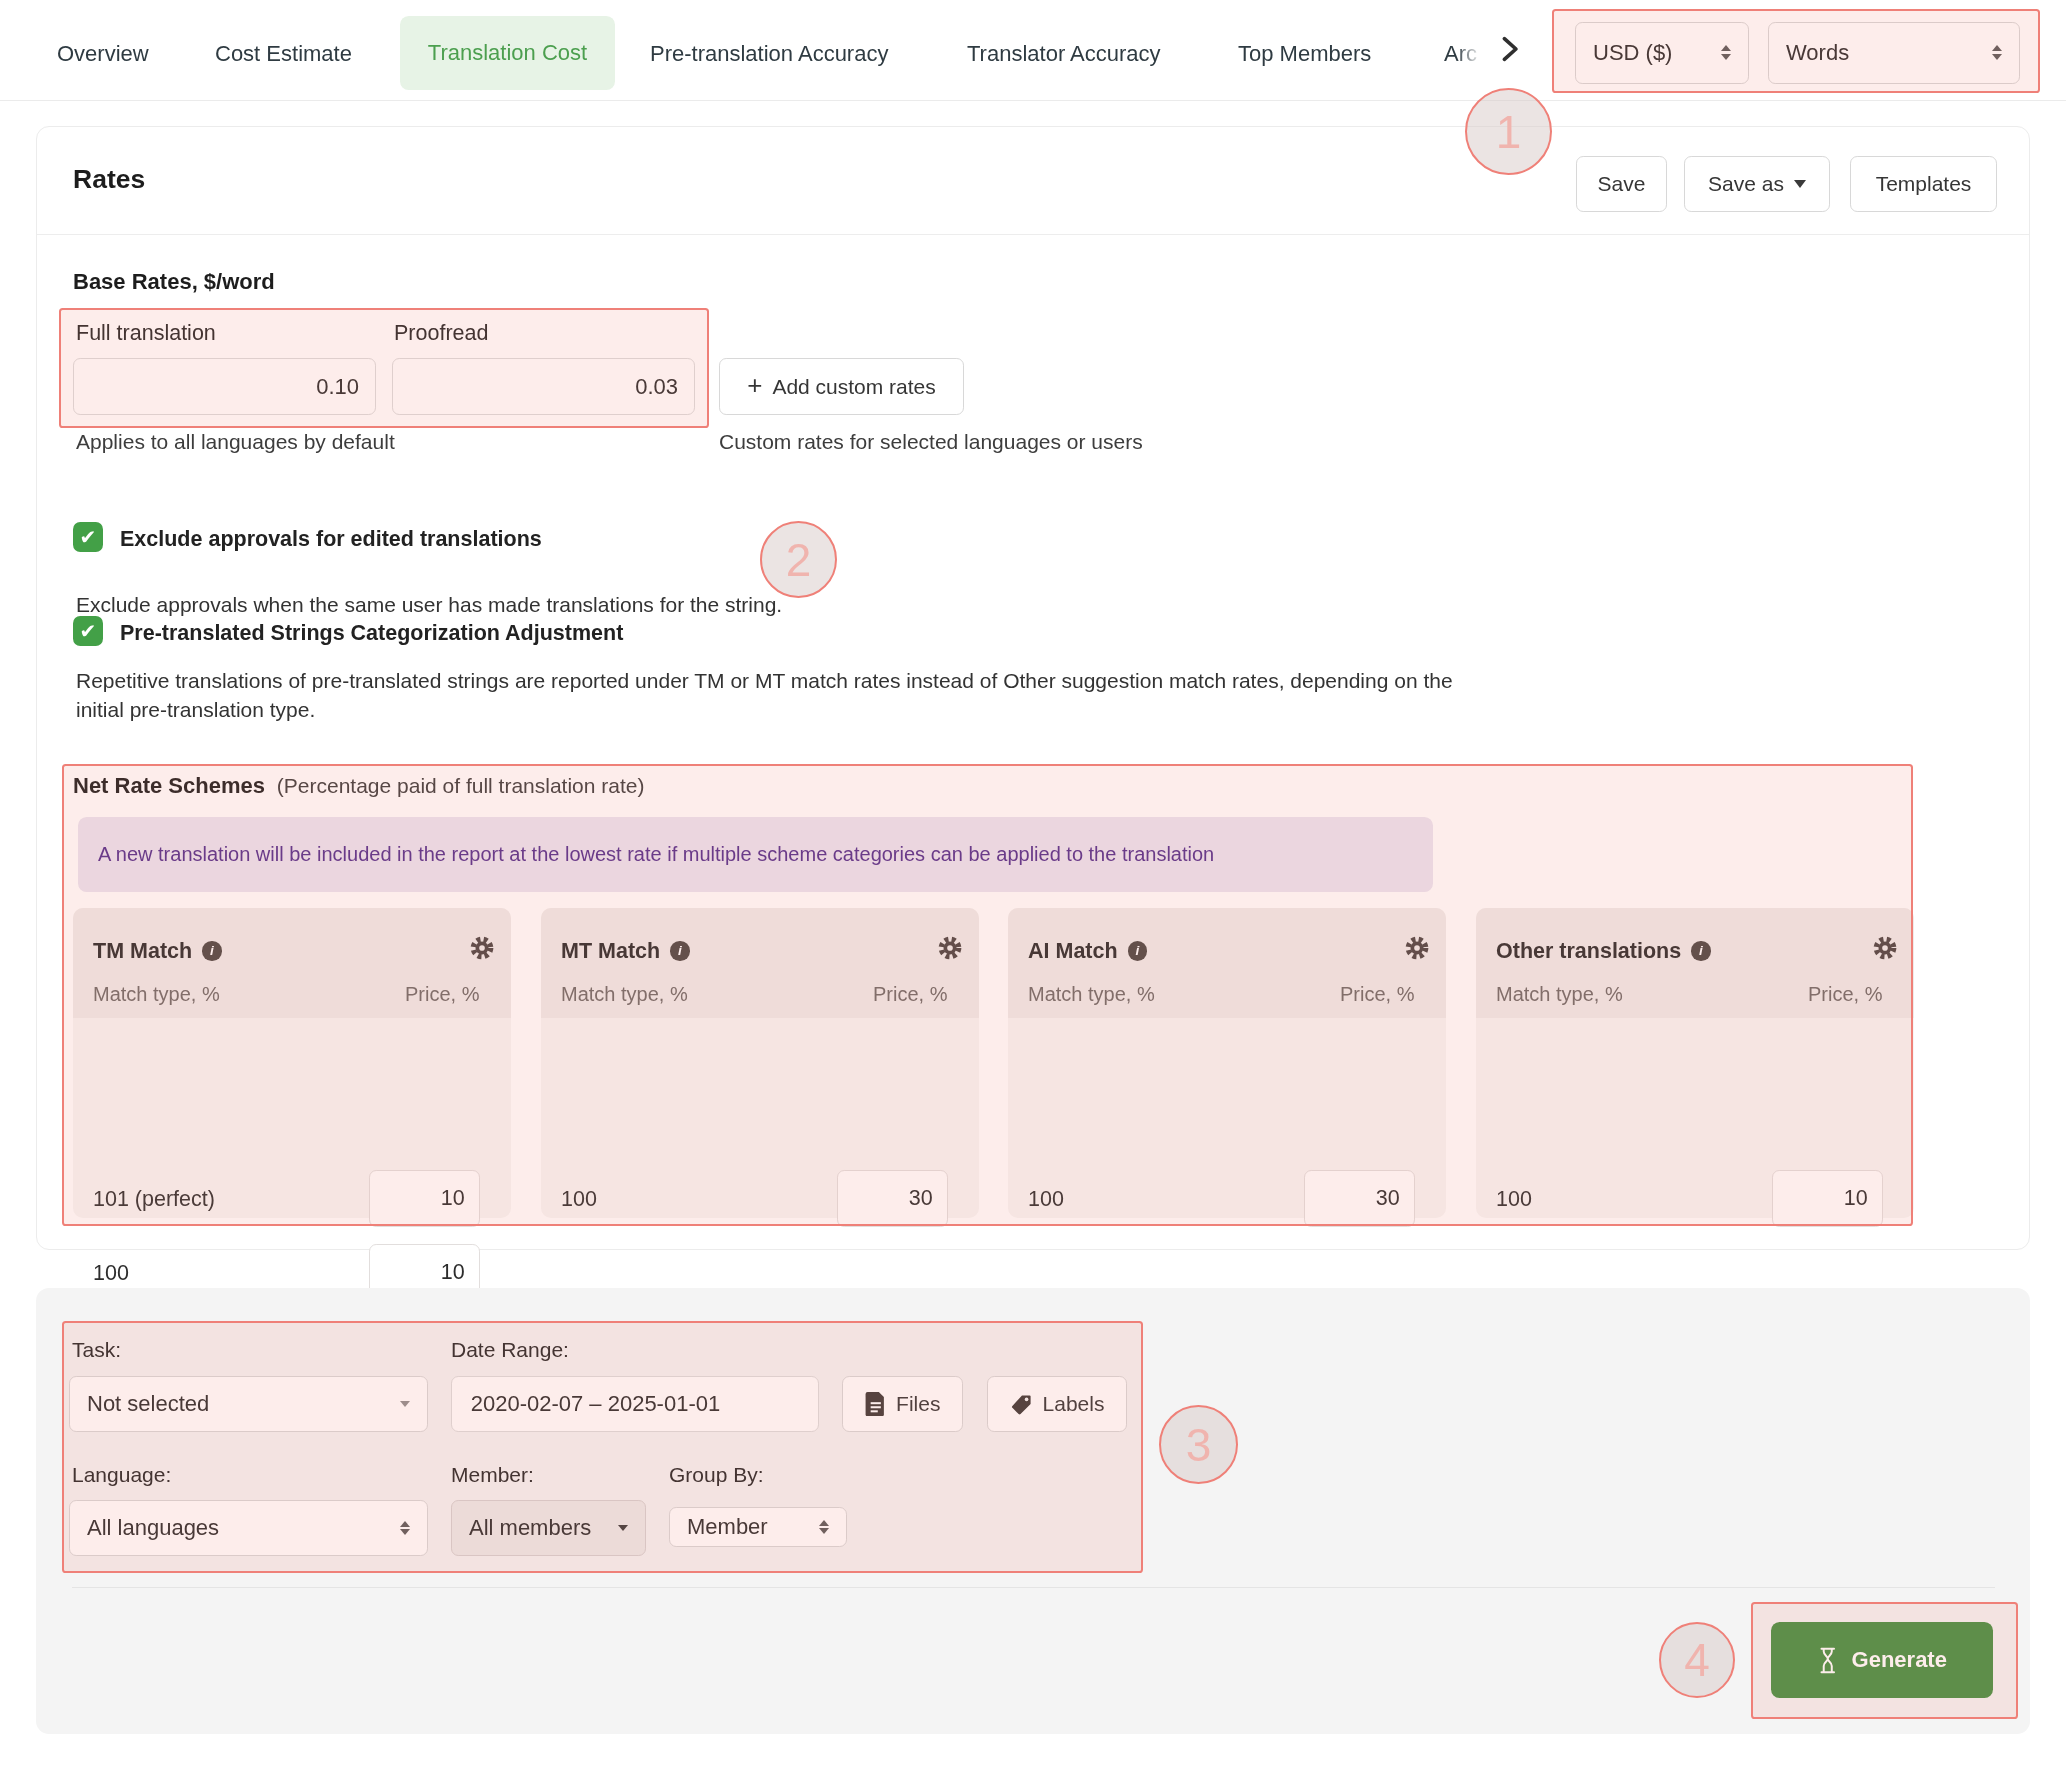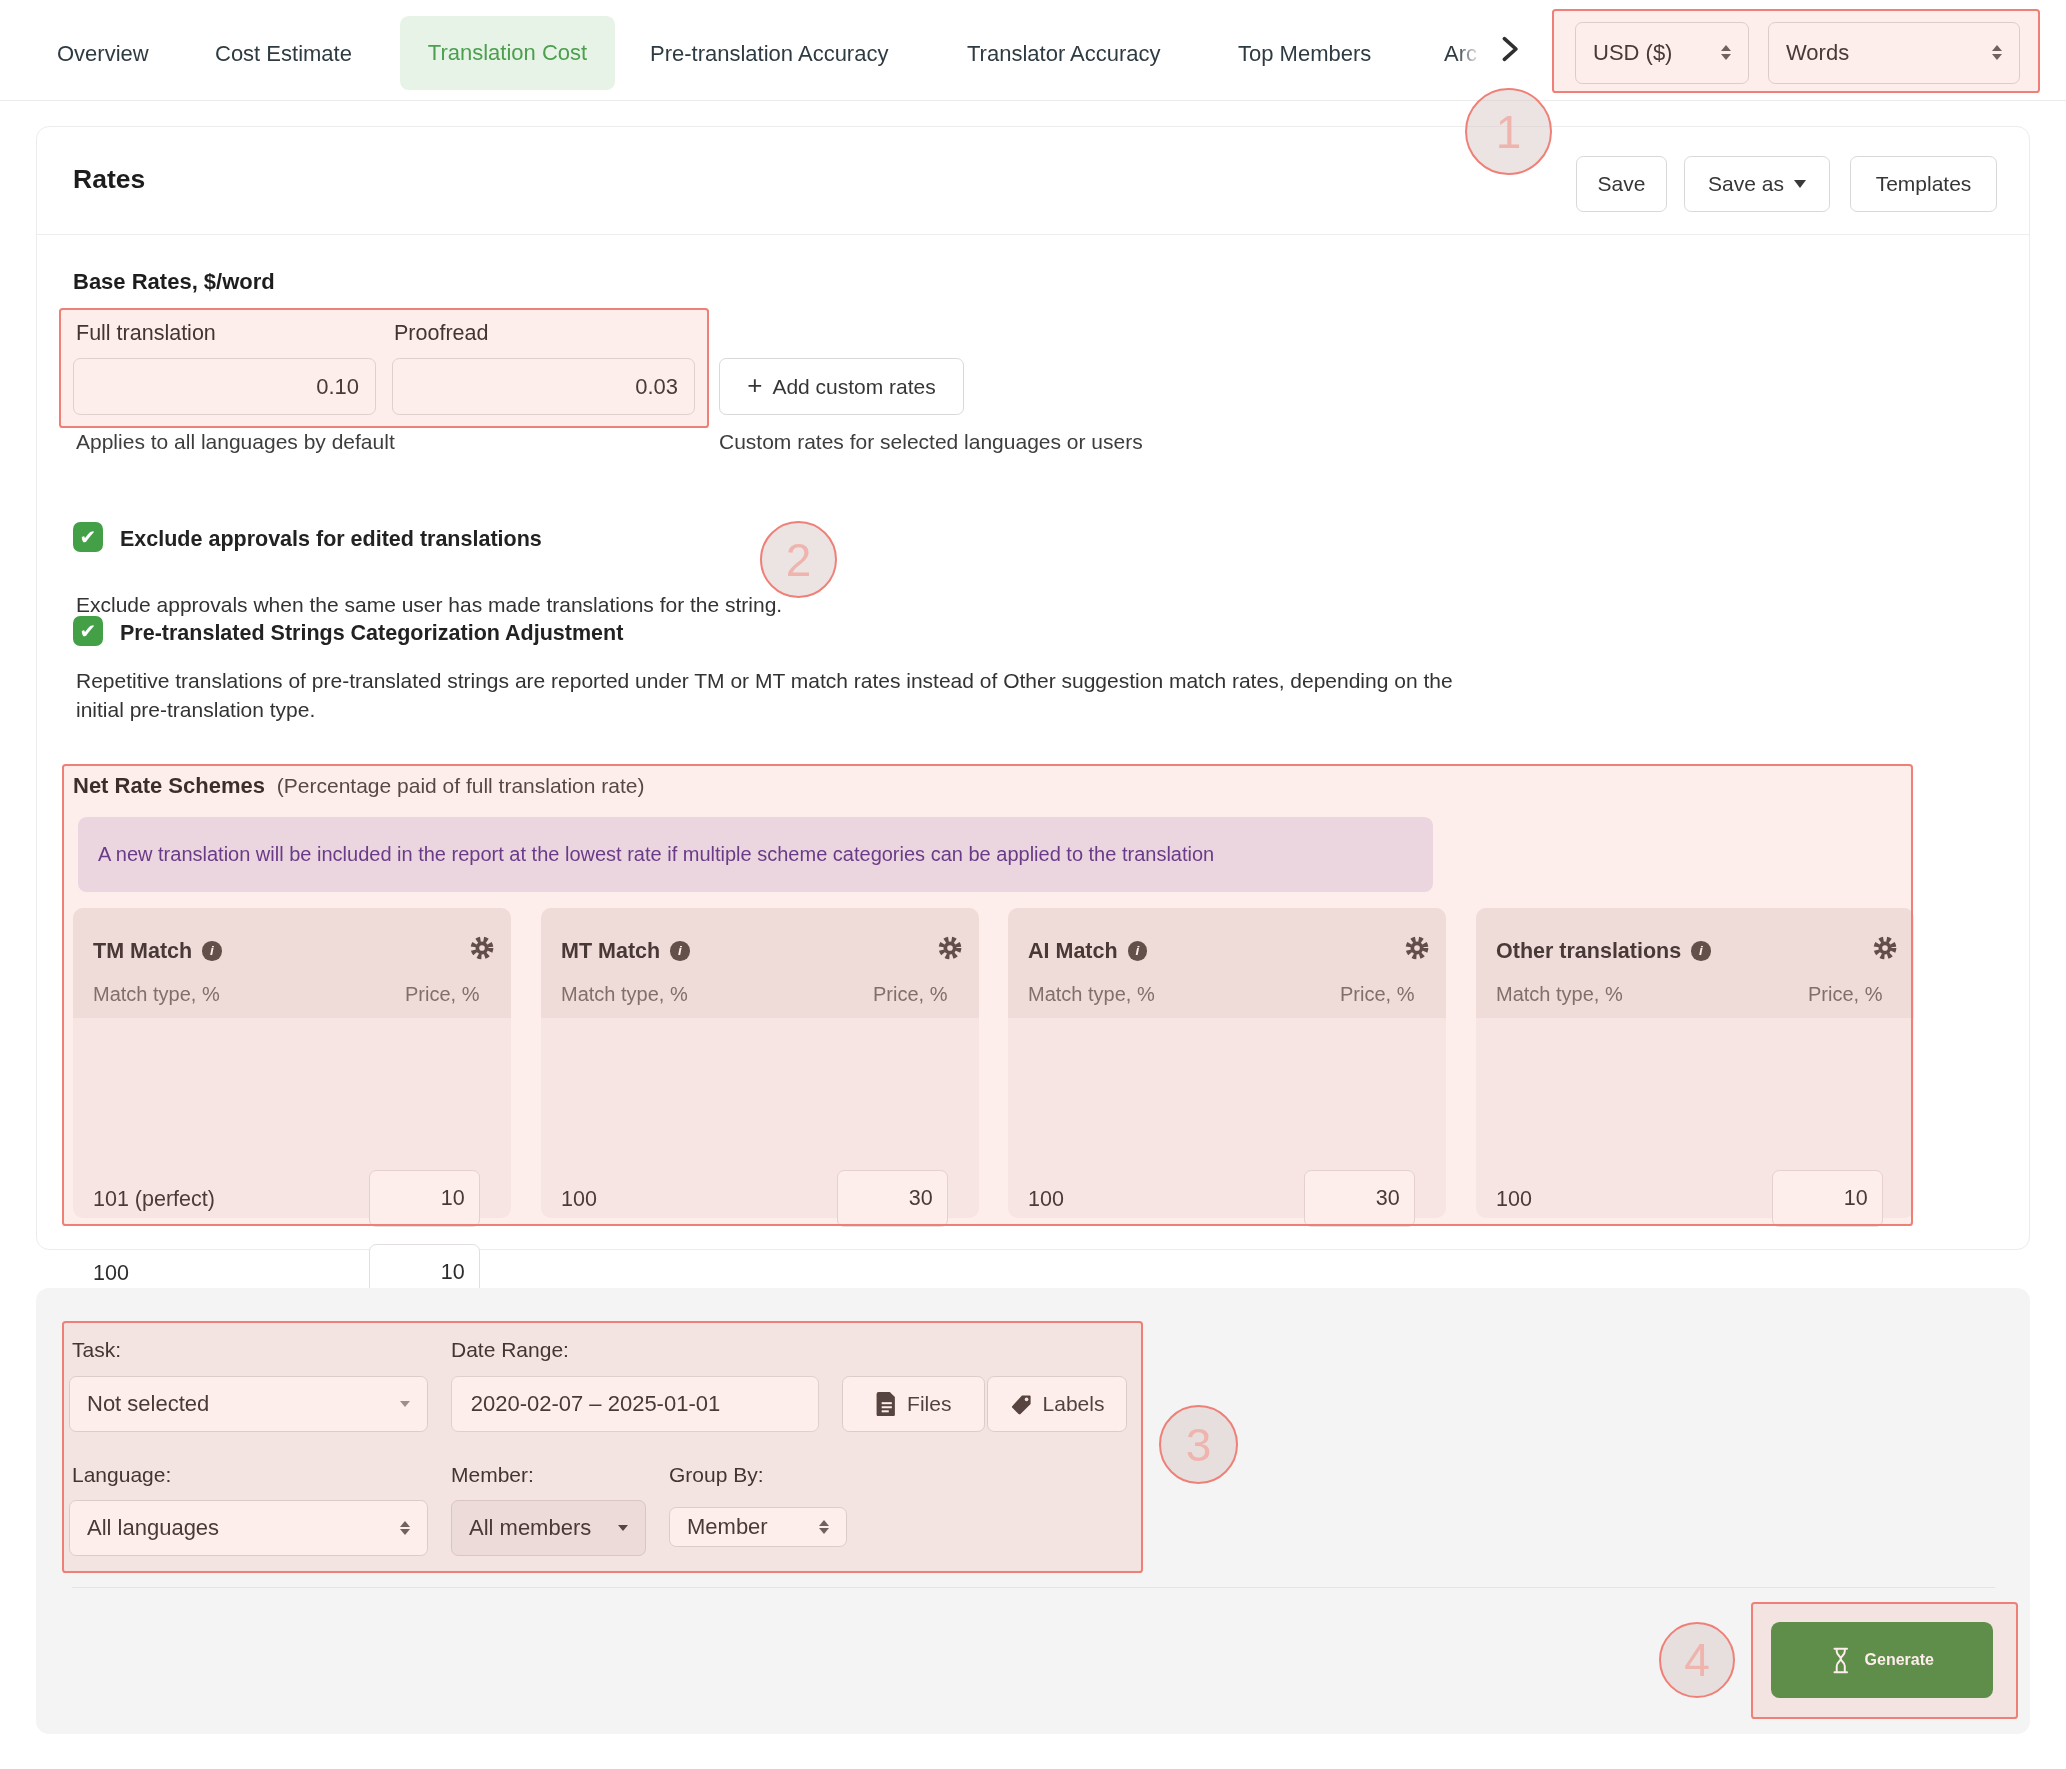--- a/index.html
+++ b/index.html
@@ -247,21 +247,21 @@
     <div class="abs select" style="left:33px;top:88px;width:359px;height:56px;">
       <span>Not selected</span>
       <span class="tri-d gray"></span>
     </div>
 
     <div class="abs lbl" style="left:415px;top:50px;">Date Range:</div>
     <div class="abs input" style="left:415px;top:88px;width:368px;height:56px;padding-left:18.7px;">
       <span>2020-02-07 – 2025-01-01</span>
     </div>
 
-    <div class="abs btn" style="left:806px;top:88px;width:143px;height:56px;">
+    <div class="abs btn" style="left:806px;top:88px;width:121px;height:56px;">
       <span style="display:flex;">
         <svg width="21.5" height="24.4" viewBox="0 0 20 24">
             <path d="M2 0 h11 l5 5 v17 a2 2 0 0 1 -2 2 h-14 a2 2 0 0 1 -2 -2 v-20 a2 2 0 0 1 2 -2 z" fill="#3c3835"></path>
             <rect x="5" y="10" width="10" height="2" fill="#fff"></rect>
             <rect x="5" y="14" width="10" height="2" fill="#fff"></rect>
             <rect x="5" y="18" width="7" height="2" fill="#fff"></rect>
           </svg>
       </span>
       <span>Files</span>
     </div>
@@ -300,21 +300,21 @@
     </div>
 
     <div class="abs divider" style="left:36px;top:299px;width:1923px;background:#e4e4e4;"></div>
 
     <div class="abs" style="left:1735px;top:334px;width:222px;height:76px;background:#459042;border-radius:8.6px;display:flex;align-items:center;justify-content:center;gap:13px;">
       <span style="display:flex;">
         <svg width="21.5" height="29" viewBox="0 0 24 30">
           <path d="M5 2 h14 M5 28 h14 M7.5 2 v3 c0 4 4.5 5 4.5 8 s-4.5 4 -4.5 8 v6 M16.5 2 v3 c0 4 -4.5 5 -4.5 8 s4.5 4 4.5 8 v6" fill="none" stroke="#fff" stroke-width="2.2" stroke-linecap="round"></path>
         </svg>
       </span>
-      <span style="color:#fff;font-size:16px;font-weight:600;">Generate</span>
+      <span style="color:#fff;font-size:22px;font-weight:600;">Generate</span>
     </div>
   </div>
 
   <div class="abs anno-rect" style="left:1552px;top:9.3px;width:484px;height:80px;"></div>
   <div class="abs anno-rect" style="left:59px;top:308px;width:646px;height:116px;"></div>
   <div class="abs anno-rect" style="left:62px;top:764px;width:1847px;height:458px;"></div>
   <div class="abs anno-rect" style="left:62px;top:1321px;width:1077px;height:248px;"></div>
   <div class="abs anno-rect" style="left:1751px;top:1602px;width:263px;height:113px;"></div>
 
   <div class="abs anno-circle" style="left:1465px;top:88px;width:83px;height:83px;">

